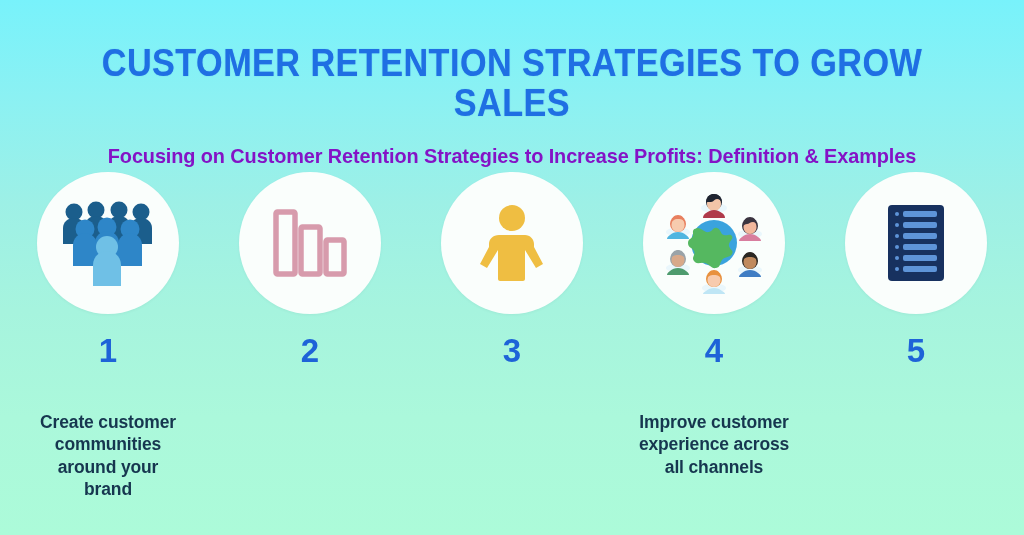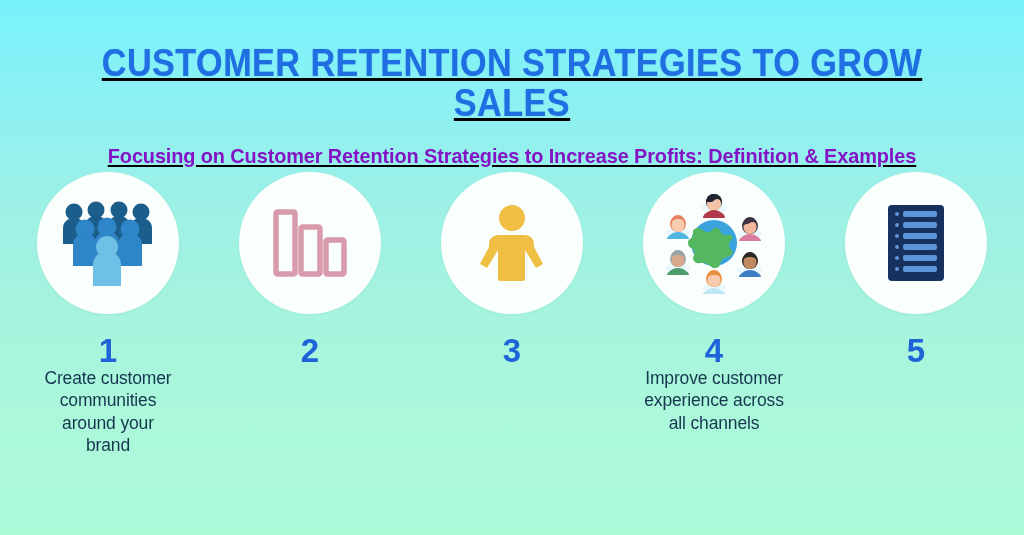--- a/index.html
+++ b/index.html
@@ -11,21 +11,21 @@
         #8BF1F3 18%,
         #9DF0E6 38%,
         #A6F4DE 58%,
         #ABF8DB 78%,
         #ACFBD9 100%);
     overflow:hidden;
     position:relative;
   }
 
   
-  .header { width:1024px; text-align:center;text-decoration:underline; }
+  .header { width:1024px; text-align:center; }
   .title {
     margin-top:44px;
     font-family:"Liberation Sans Narrow","Liberation Sans", sans-serif;
     font-size:38px;
     font-weight:bold;
     letter-spacing:0.5px;
     color:#1F6FE3;
     text-transform:uppercase;
     transform:scaleX(0.90);
     text-shadow:0 0 1px rgba(31,111,227,.5);
@@ -63,22 +63,23 @@
 
   .num {
     margin-top:20px;
     font-size:33px;
     font-weight:bold;
     color:#1E63D8;
     line-height:1;
   }
 
   .caption {
+    margin-top:44px;
     font-size:17.5px;
-    font-weight:normal;
+    font-weight:bold;
     color:#16364F;
     text-align:center;
     line-height:1.28;
     white-space:pre-line;
     letter-spacing:-0.15px;
   }
 </style>
 </head>
 <body>
 

